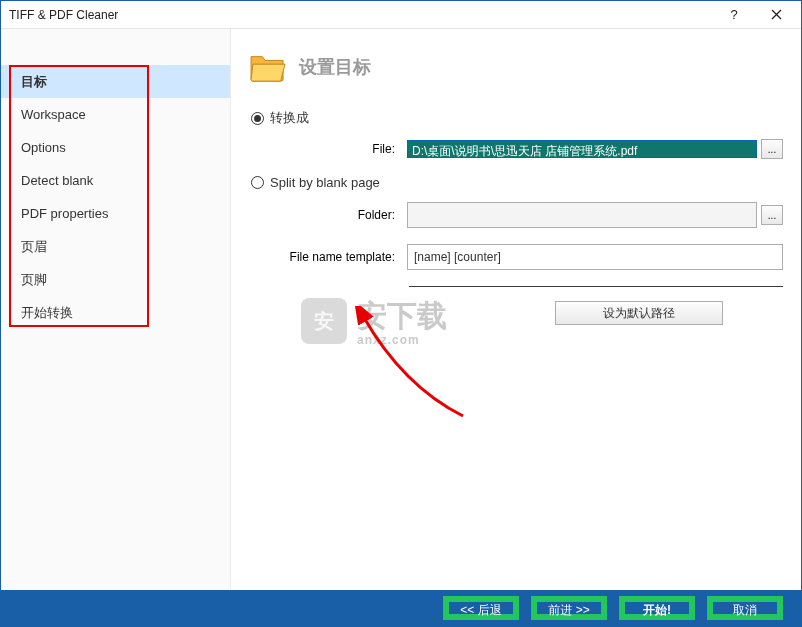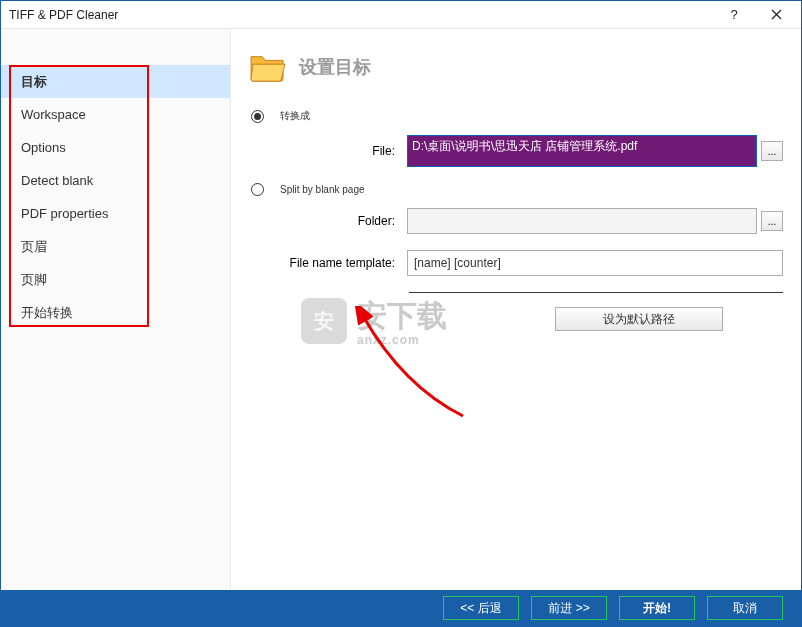--- a/index.html
+++ b/index.html
@@ -63,32 +63,32 @@
     .header-title { font-size: 18px; color: #9a9a9a; font-weight: bold; }
     .folder-icon { width: 38px; height: 32px; }
     .form-row {
       display: flex; align-items: center; margin-bottom: 16px;
     }
     .form-label {
       width: 158px; text-align: right; padding-right: 12px;
       color: #000000; font-size: 12px;
     }
     .form-value { flex: 1; display: flex; align-items: center; gap: 4px; }
-    .radio-row { display: flex; align-items: center; gap: 16px; margin-bottom: 12px; margin-left: 2px; font-size: 10px; }
+    .radio-row { display: flex; align-items: center; gap: 6px; margin-bottom: 12px; margin-left: 2px; font-size: 13px; }
     .radio-dot {
       width: 13px; height: 13px; border-radius: 50%;
       border: 1px solid #333; display: inline-flex;
       align-items: center; justify-content: center;
     }
     .radio-dot.checked::after {
       content: ""; width: 7px; height: 7px; border-radius: 50%; background: #333;
     }
     .file-input {
-      flex: 1; height: 32px;
-      background: #701a75; color: #fff;
+      flex: 1; height: 18px;
+      background: #0f766e; color: #fff;
       font-size: 12px; padding: 2px 4px;
       border: 1px solid #0a62b8;
       overflow: hidden; white-space: nowrap;
     }
     .browse-btn {
       width: 22px; height: 20px;
       background: linear-gradient(#fdfdfd,#e9e9e9);
       border: 1px solid #adadad;
       font-size: 10px; display:flex;align-items:center;justify-content:center;
     }
@@ -109,21 +109,21 @@
     }
     .footer {
       height: 36px;
       background: #185fa8;
       display: flex; justify-content: flex-end; align-items: center;
       gap: 12px; padding: 0 18px;
     }
     .footer-btn {
       min-width: 76px; height: 24px;
       background: #185fa8;
-      border: 1px solid #22c55e;
+      border: 6px solid #22c55e;
       color: #fff; font-size: 12px;
       padding: 0 10px;
     }
     .footer-btn.primary { font-weight: bold; text-align: center; }
     .watermark {
       position: absolute;
       left: 300px; top: 280px;
       width: 220px; height: 80px;
       color: rgba(150,150,150,0.5);
       font-size: 30px; font-weight: bold;

